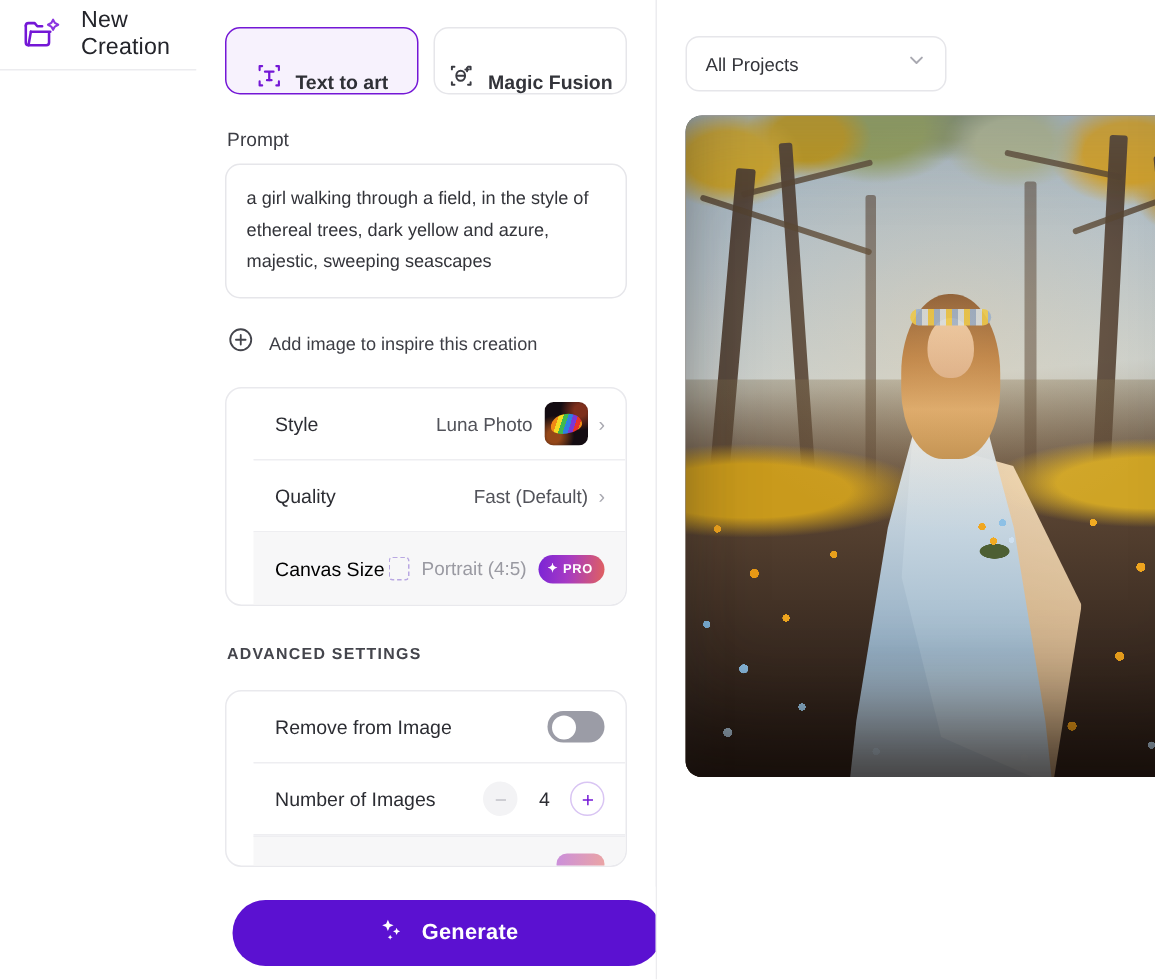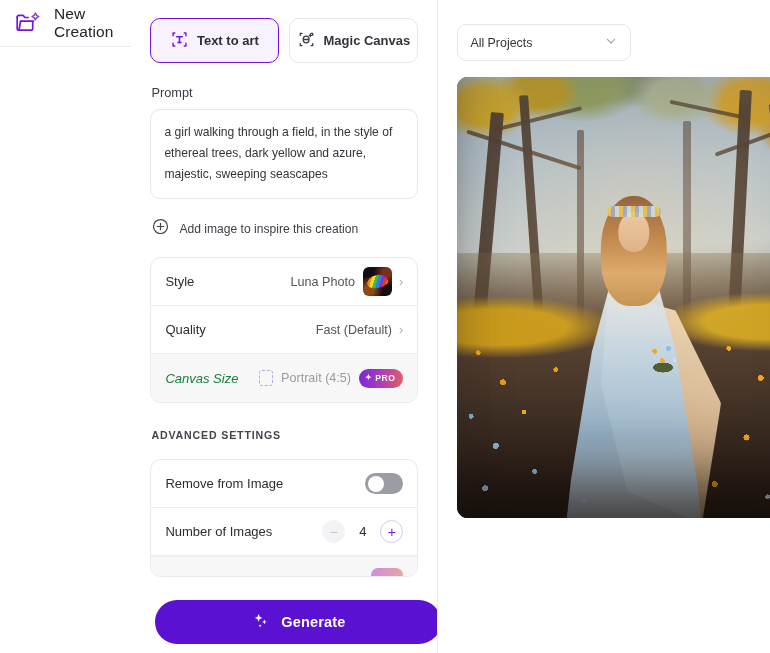--- a/index.html
+++ b/index.html
@@ -33,21 +33,21 @@
     background: #fff;
     position: relative;
     overflow: hidden;
   }
   .left-scroll { position: absolute; inset: 0; padding: 18px 19px 0 19px; overflow: hidden; }
 
   .tabs { display: flex; gap: 10px; }
   .tab {
     flex: 1; height: 45px;
     border-radius: 10px;
-    display: flex; align-items: center; justify-content: center; gap: 9px;
+    display: flex; align-items: flex-end; justify-content: center; gap: 9px;
     font-size: 13px; font-weight: 600;
     background: #fff; border: 1px solid #e6e6ea; color: #33343a;
     cursor: pointer;
   }
   .tab.active {
     background: #f7f2fd;
     border: 1.6px solid #7417d6;
     color: #2f3036;
   }
 
@@ -63,32 +63,33 @@
 
   .add-image-row { display: flex; align-items: center; gap: 10px; margin: 19px 0 12px 2px; cursor: pointer; }
   .add-image-label { font-size: 12.1px; color: #3d3e45; }
 
   .card {
     margin-top: 18px;
     border: 1px solid #e9e9ed;
     border-radius: 11px;
     overflow: hidden;
     background: #fff;
+    padding-left: 18px;
   }
   .row {
     display: flex; align-items: center;
     height: 48px;
     padding: 0 14px;
     border-bottom: 1px solid #eeeef1;
     cursor: pointer;
   }
   .row:last-child { border-bottom: none; }
   .row.muted { background: #f7f7f8; cursor: default; }
   .row-label { font-size: 13px; color: #2c2d33; flex: 1; }
-  .row-label.dim { color: #15803d; font-style: italic; }
+  .row-label.dim { color: #000000; }
   .row-value { font-size: 12.6px; color: #52535a; display: flex; align-items: center; gap: 8px; }
   .row-value.grey { color: #9a9aa2; }
   .chev { color: #a9a9b1; font-size: 13px; margin-left: 7px; line-height: 1; }
 
   .style-thumb {
     width: 29px; height: 29px; border-radius: 6px;
     background:
       radial-gradient(circle at 22% 78%, rgba(255,120,30,.55) 0 14%, transparent 42%),
       radial-gradient(circle at 82% 20%, rgba(255,90,40,.45) 0 12%, transparent 40%),
       #140c12;
@@ -331,21 +332,21 @@
           </div>
           <div class="tab">
             <span>
               <svg width="17" height="17" viewBox="0 0 18 18" fill="none">
                 <path d="M4.2 2.6H2.4v1.9M13.8 15.4h1.8v-1.9M4.2 15.4H2.4v-1.9M13.8 2.6h1.8v1.9" stroke="#3a3b42" stroke-width="1.4" stroke-linecap="round" stroke-linejoin="round"></path>
                 <ellipse cx="8.6" cy="9" rx="3.1" ry="3.6" stroke="#3a3b42" stroke-width="1.4"></ellipse>
                 <path d="M6.3 9h4.6" stroke="#3a3b42" stroke-width="1.4" stroke-linecap="round"></path>
                 <path d="M13.1 3.4v2.4M11.9 4.6h2.4" stroke="#3a3b42" stroke-width="1.4" stroke-linecap="round"></path>
               </svg>
             </span>
-            <span>Magic Canvas</span>
+            <span>Magic Fusion</span>
           </div>
         </div>
 
         <div class="section-label">Prompt</div>
         <div class="prompt-box">
           <div class="prompt-text">a girl walking through a field, in the style of ethereal trees, dark yellow and azure, majestic, sweeping seascapes</div>
         </div>
 
         <div class="add-image-row">
           <span>

